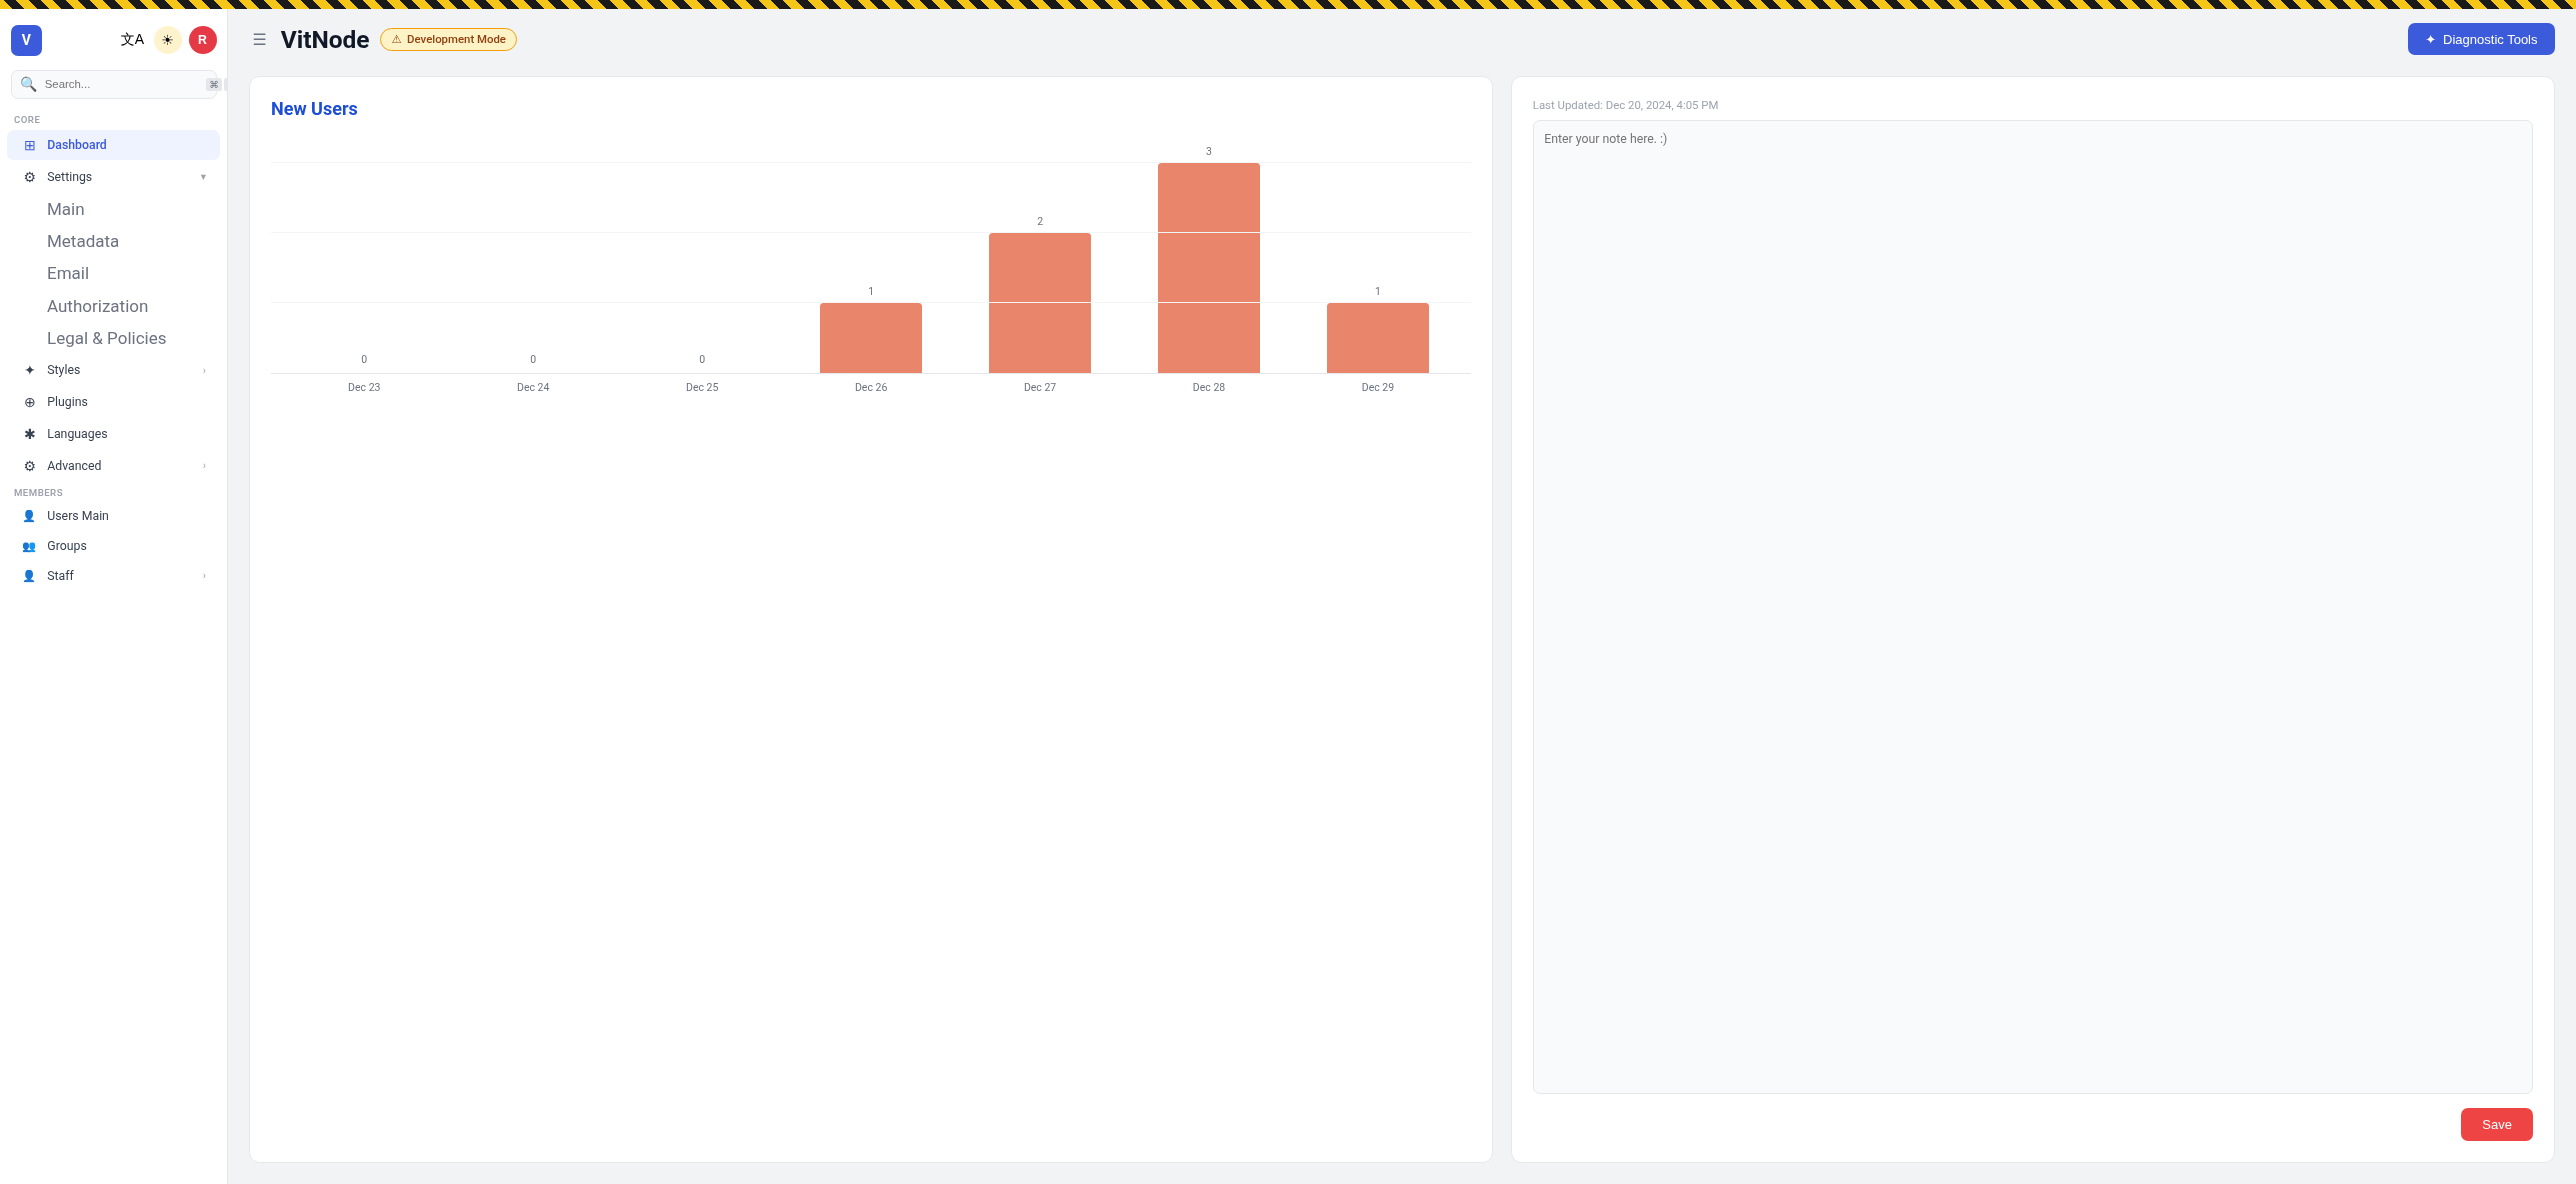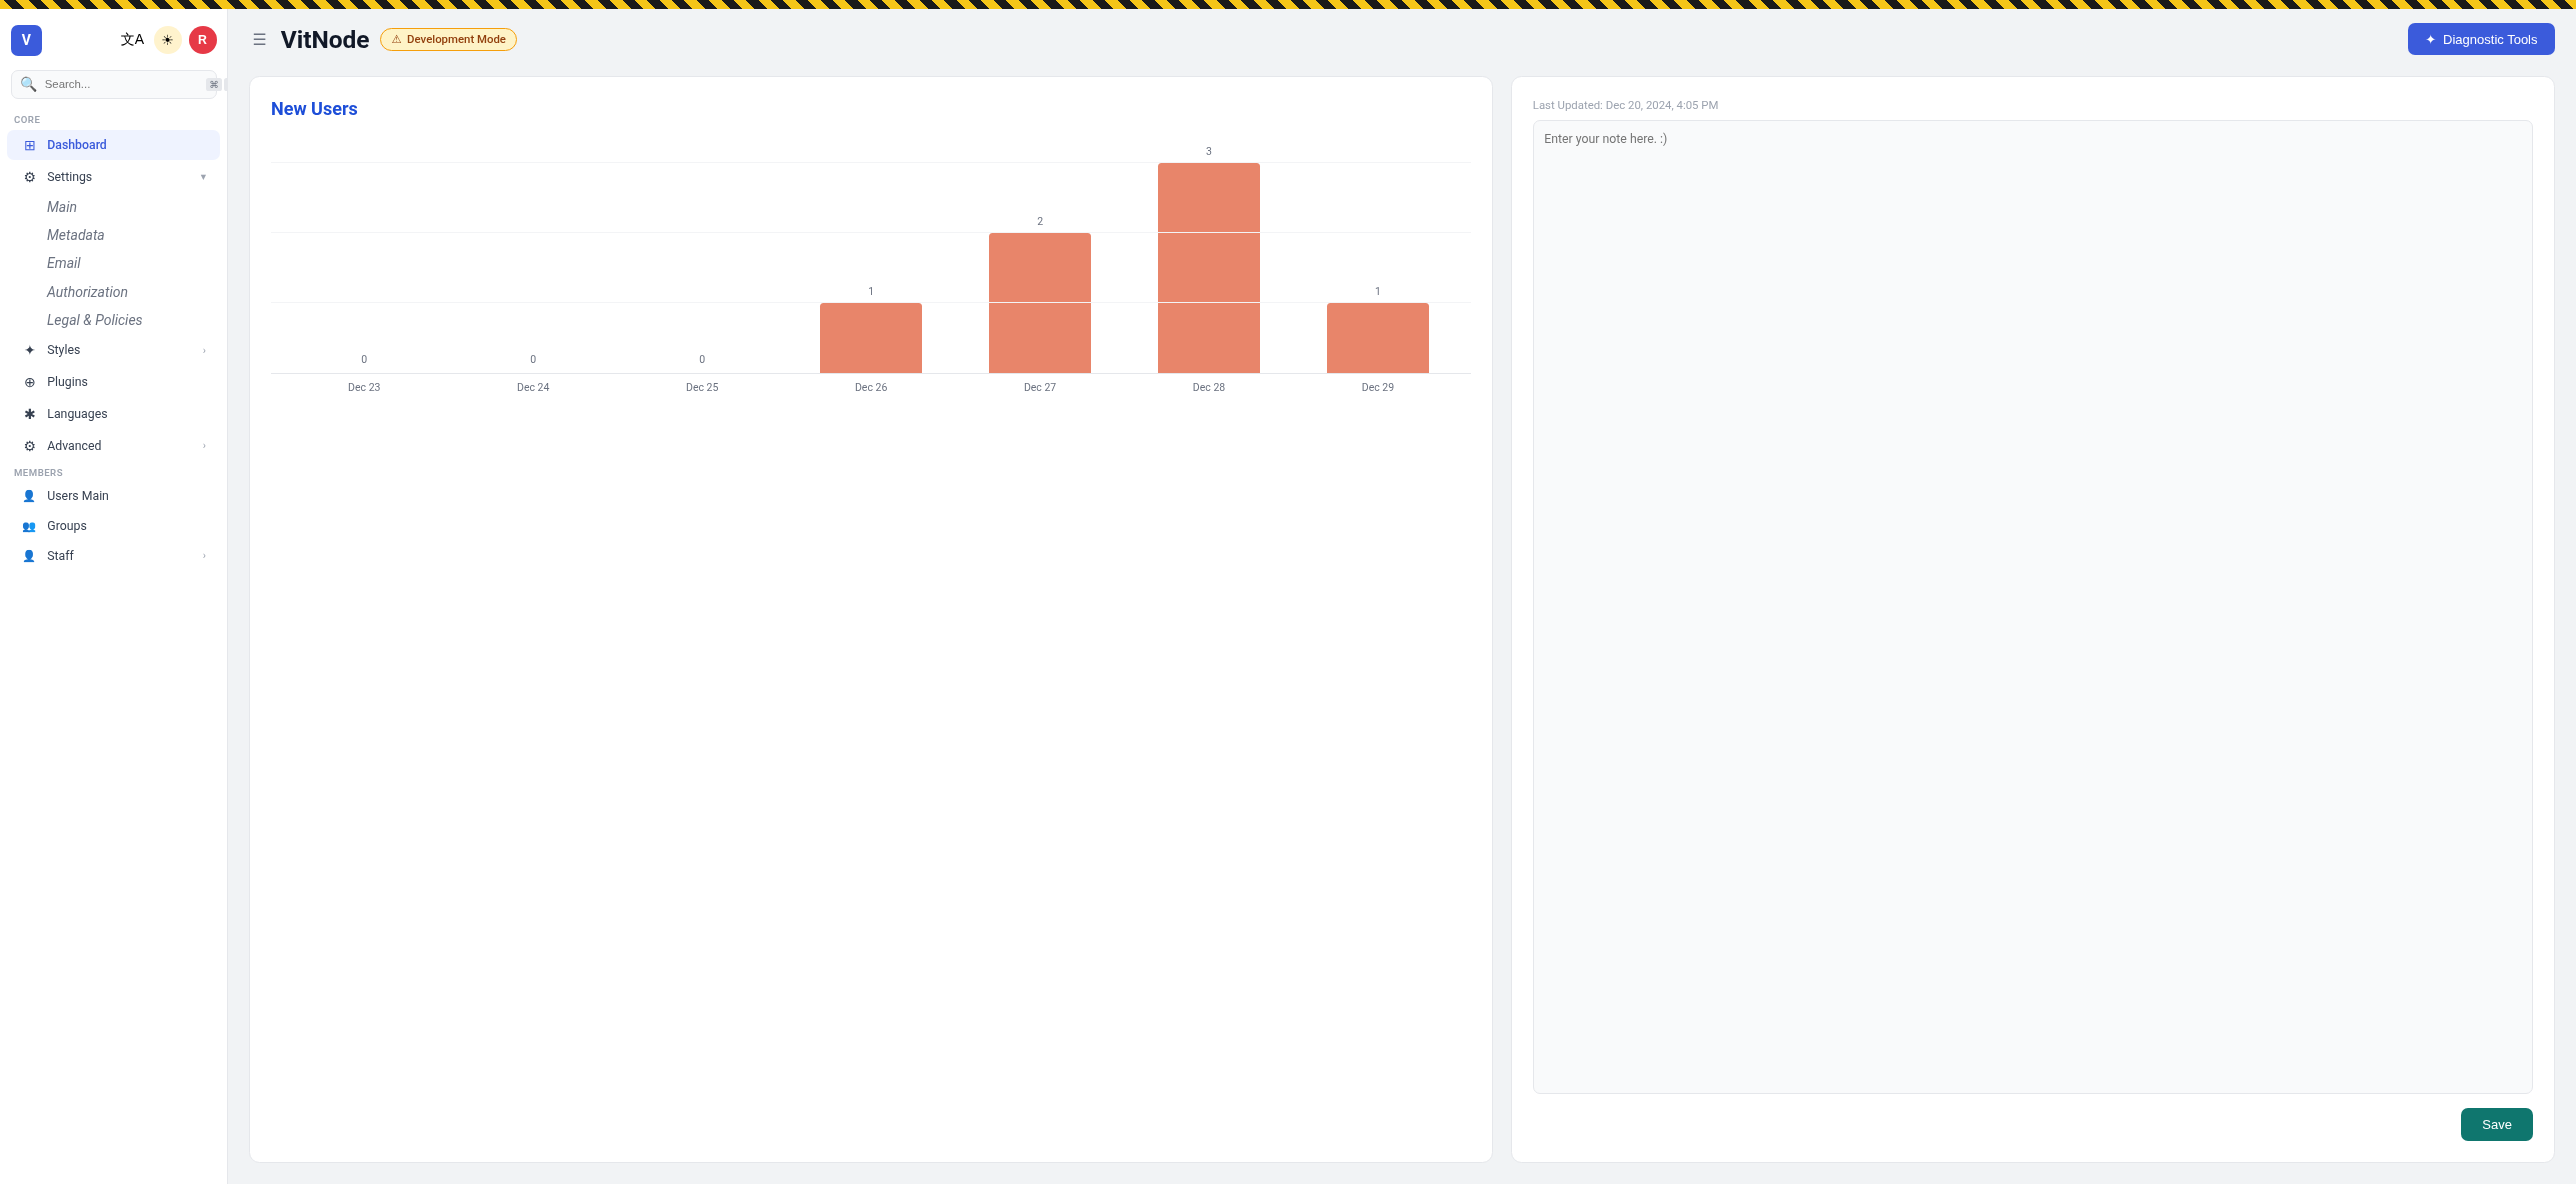--- a/index.html
+++ b/index.html
@@ -122,25 +122,24 @@
     .sidebar-item.active { background: #eff3ff; color: #3b5bdb; font-weight: 500; }
 
     .sidebar-item .icon { font-size: 14px; width: 17.5px; text-align: center; }
     .sidebar-item .chevron { margin-left: auto; font-size: 10.5px; color: #9ca3af; }
 
     .sidebar-subitem {
       display: flex;
       align-items: center;
       padding: 5.3px 14px 5.3px 40px;
       cursor: pointer;
-      font-size: 14px;
+      font-size: 17px;
       color: #6b7280;
       border-radius: 5.3px;
       margin: 0.9px 7px;
-      font-style: italic;
     }
 
     
     .main-content {
       flex: 1;
       display: flex;
       flex-direction: column;
       margin-top: 8.8px;
       overflow-y: auto;
     }
@@ -319,21 +318,21 @@
       color: #14532d;
       resize: none;
       outline: none;
       min-height: 158px;
       font-family: inherit;
     }
 
     .save-btn {
       align-self: flex-end;
       margin-top: 14px;
-      background: #0f766e;
+      background: #ef4444;
       color: #fff;
       border: none;
       border-radius: 7px;
       padding: 8.8px 21px;
       font-size: 13px;
       font-weight: 500;
       cursor: pointer;
     }
   </style>
 </head>

